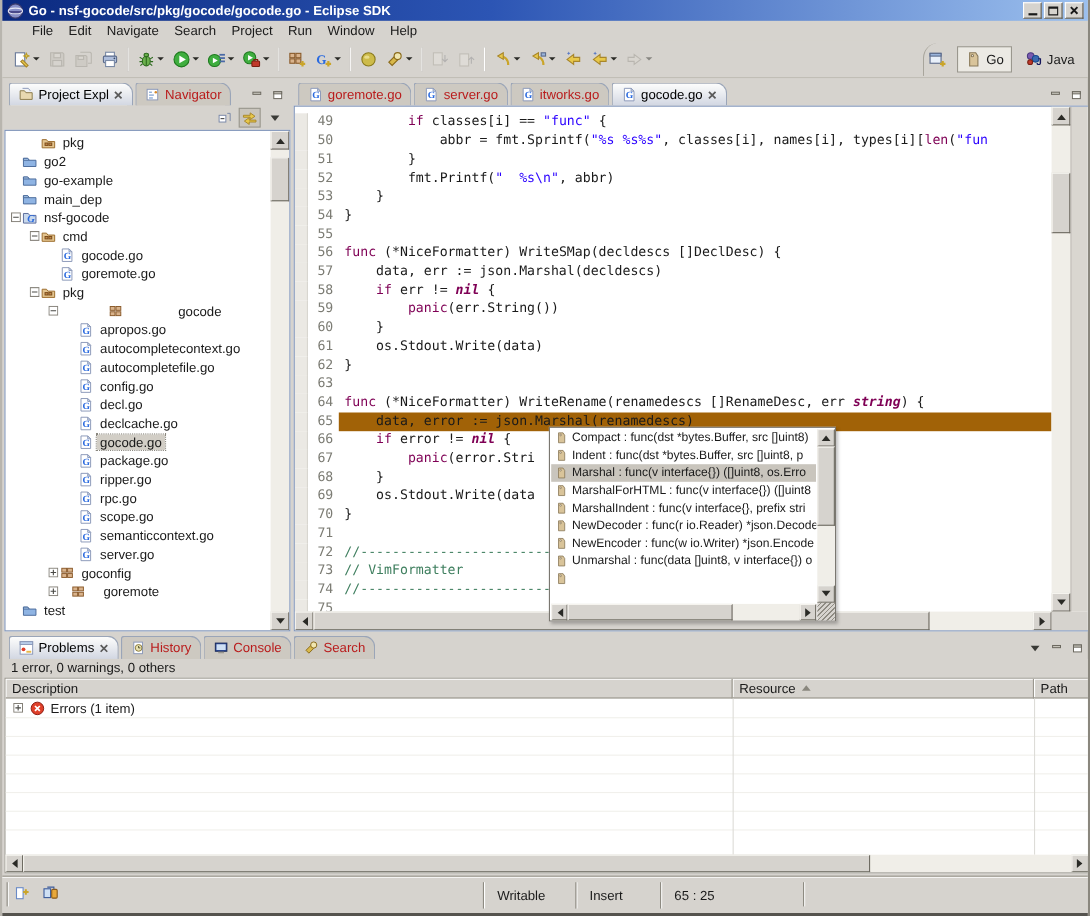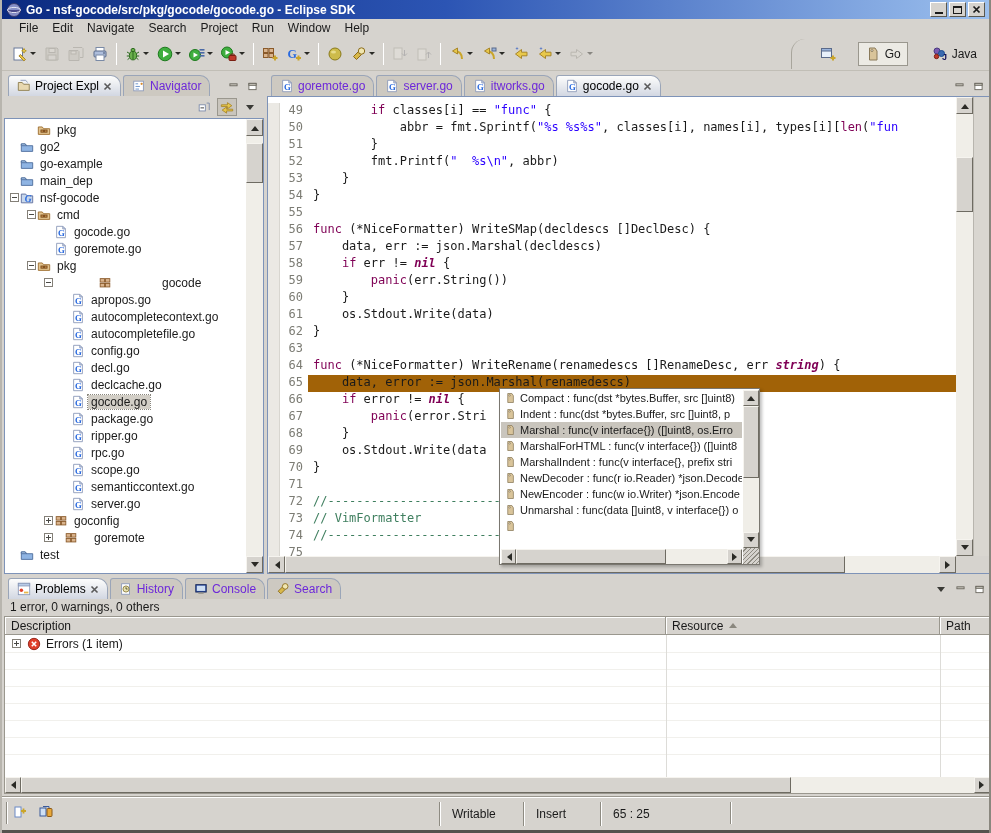--- a/index.html
+++ b/index.html
@@ -19,38 +19,38 @@
     display:flex;align-items:center;padding:0 4px;gap:4px;}
   .title-text{color:#fff;font-weight:bold;font-size:12px;white-space:nowrap;}
   .win-ctrls{margin-left:auto;display:flex;gap:2px;}
   .wc{width:17px;height:15px;background:#d6d3ce;border:1px solid;
       border-color:#fff #5a584f #5a584f #fff;display:flex;align-items:center;justify-content:center;padding:0;}
   .glyph-min{width:8px;height:2px;background:#1a1a1a;margin-top:7px;}
   .glyph-max{width:9px;height:8px;border:1px solid #1a1a1a;border-top-width:2px;}
 
   
   .menubar{position:absolute;left:0;top:19px;right:0;height:18px;background:#d6d3ce;
-    display:flex;align-items:center;padding-left:10px;}
+    display:flex;align-items:center;padding-left:20px;}
   .menu-item{padding:2px 7px;white-space:nowrap;}
   .toolbar{position:absolute;left:0;top:37px;right:0;height:34px;background:#d6d3ce;
     display:flex;align-items:center;padding:0 6px;border-bottom:1px solid #c1beb6;}
   .tb-btn{height:24px;display:flex;align-items:center;padding:0 3px;gap:2px;border:1px solid transparent;}
   .tb-btn.dis{opacity:.45;}
   .tb-sep{width:1px;height:22px;background:#8e8b82;border-right:1px solid #fff;margin:0 4px;}
   .dd-arrow{width:0;height:0;border:3px solid transparent;border-top-color:#2a2a26;margin-top:3px;}
-  .persp-bar{margin-left:auto;display:flex;align-items:center;gap:18px;
-    border-left:1px solid #a8a59c;padding-left:24px;height:30px;border-top-left-radius:14px;background:#d6d3ce;}
+  .persp-bar{margin-left:auto;display:flex;align-items:center;gap:6px;
+    border-left:1px solid #a8a59c;padding-left:0;height:30px;border-top-left-radius:14px;background:#d6d3ce;}
   .persp-item{display:flex;align-items:center;gap:4px;padding:3px 6px;white-space:nowrap;}
   .persp-item.active{background:#eceae4;border:1px solid #9a978e;}
 
   
   .vtab-row{position:relative;height:23px;display:flex;align-items:flex-end;padding-left:4px;}
   .vtab{display:flex;align-items:center;gap:4px;height:21px;padding:0 8px;white-space:nowrap;
     border:1px solid #9aa5b8;border-bottom:none;background:#cdc9c1;
-    border-radius:3px 10px 0 0;margin-right:2px;color:#6d28d9;}
+    border-radius:3px 10px 0 0;margin-right:2px;color:#b91c1c;}
   .vtab.active{background:linear-gradient(#fdfdfc,#d2d7e2);color:#000;}
   .view-ctrls{margin-left:auto;display:flex;align-items:center;gap:3px;padding:0 4px 3px 0;}
   .vbtn{width:16px;height:14px;display:flex;align-items:center;justify-content:center;background:transparent;border:none;padding:0;}
   .tri-down-s{width:0;height:0;border:4px solid transparent;border-top:5px solid #3a3a36;margin-top:4px;}
 
   
   .explorer{position:absolute;left:2px;top:73px;width:260px;height:501px;}
   .exp-tools{height:22px;display:flex;align-items:center;justify-content:flex-end;gap:3px;padding-right:4px;}
   .tbtn{width:20px;height:18px;display:flex;align-items:center;justify-content:center;border:1px solid transparent;}
   .tbtn.pressed{border:1px solid #9a978e;background:#c9c5bd;}

